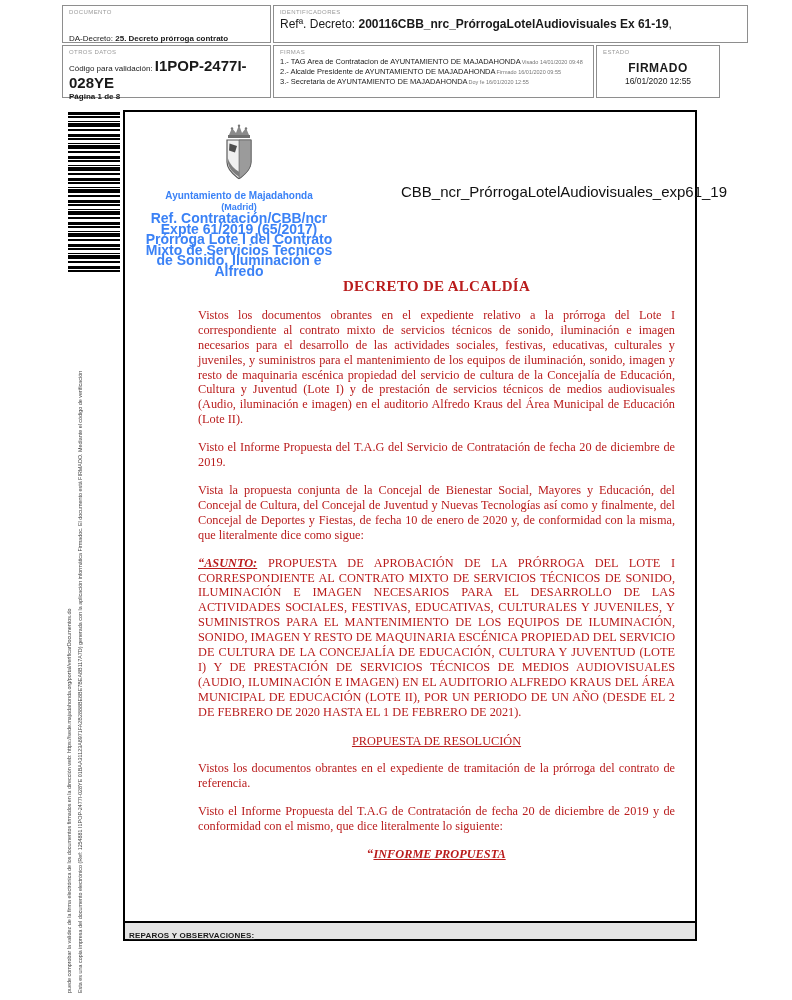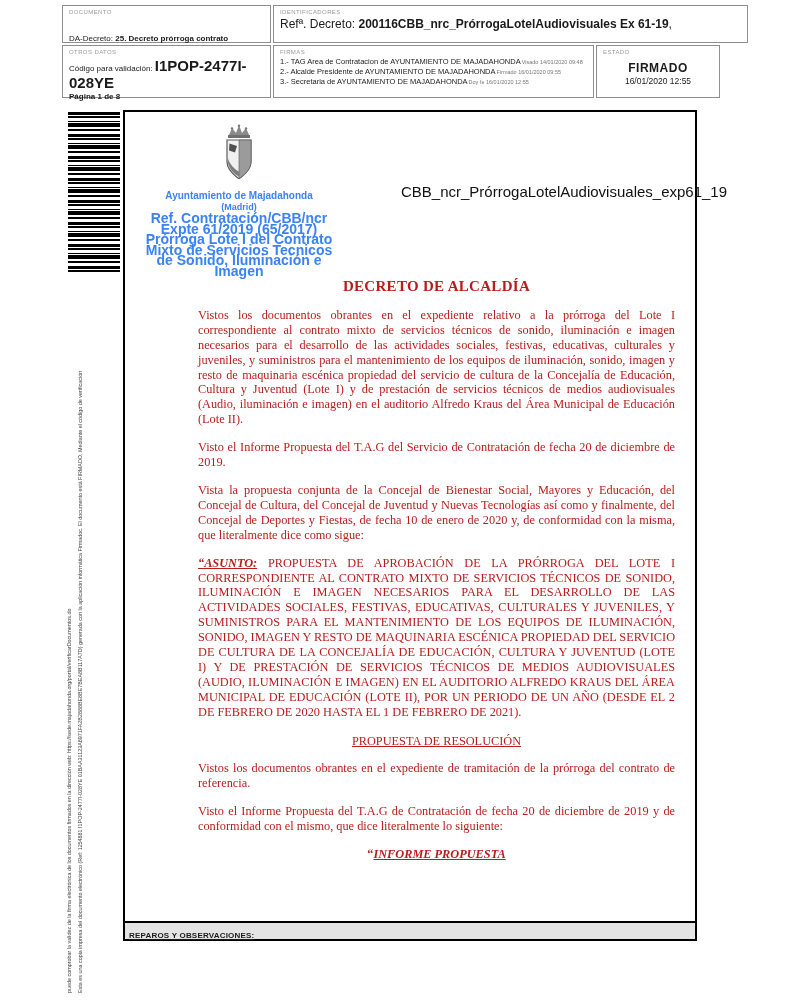--- a/index.html
+++ b/index.html
@@ -113,21 +113,21 @@
         <path d="M10 16 h24 v22 c0 10 -12 16 -12 17 c0 -1 -12 -7 -12 -17 z" fill="#f0f0f0" stroke="#5c5c5c" stroke-width="1.2"></path>
         <path d="M22 16 h12 v22 c0 10 -12 16 -12 17 z" fill="#9b9b9b" stroke="#5c5c5c" stroke-width=".6"></path>
         <path d="M12.5 19.5 l7.5 2.5 -2 6.5 -6 -2 z" fill="#4f4f4f"></path>
         <path d="M10.8 34 c2 7 7.5 11.5 11.2 13.8 v5 c-4.5 -2.8 -11.2 -8 -11.2 -16 z" fill="#7d7d7d"></path>
       </svg>
       <div class="lh1">Ayuntamiento de Majadahonda</div>
       <div class="lh2">(Madrid)</div>
       <div class="lh-small">Ref. Contratación/CBB/ncr</div>
       <div class="lh-small">Expte 61/2019 (65/2017)</div>
       <div class="lh-small">Prórroga Lote I del Contrato Mixto de Servicios Tecnicos</div>
-      <div class="lh-small">de Sonido, Iluminación e Imagen</div>
+      <div class="lh-small">de Sonido, Iluminación e Alfredo</div>
     </div>
 
     <div class="file-ref">CBB_ncr_PrórrogaLotelAudiovisuales_exp61_19</div>
 
     <div class="content">
       <div class="title">DECRETO DE ALCALDÍA</div>
       <p class="para">Vistos los documentos obrantes en el expediente relativo a la prórroga del Lote I correspondiente al contrato mixto de servicios técnicos de sonido, iluminación e imagen necesarios para el desarrollo de las actividades sociales, festivas, educativas, culturales y juveniles, y suministros para el mantenimiento de los equipos de iluminación, sonido, imagen y resto de maquinaria escénica propiedad del servicio de cultura de la Concejalía de Educación, Cultura y Juventud (Lote I) y de prestación de servicios técnicos de medios audiovisuales (Audio, iluminación e imagen) en el auditorio Alfredo Kraus del Área Municipal de Educación (Lote II).</p>
       <p class="para">Visto el Informe Propuesta del T.A.G del Servicio de Contratación de fecha 20 de diciembre de 2019.</p>
       <p class="para">Vista la propuesta conjunta de la Concejal de Bienestar Social, Mayores y Educación, del Concejal de Cultura, del Concejal de Juventud y Nuevas Tecnologías así como y finalmente, del Concejal de Deportes y Fiestas, de fecha 10 de enero de 2020 y, de conformidad con la misma, que literalmente dice como sigue:</p>
       <p class="para"><span class="asunto-lead">“ASUNTO:</span><span> PROPUESTA DE APROBACIÓN DE LA PRÓRROGA DEL LOTE I CORRESPONDIENTE AL CONTRATO MIXTO DE SERVICIOS TÉCNICOS DE SONIDO, ILUMINACIÓN E IMAGEN NECESARIOS PARA EL DESARROLLO DE LAS ACTIVIDADES SOCIALES, FESTIVAS, EDUCATIVAS, CULTURALES Y JUVENILES, Y SUMINISTROS PARA EL MANTENIMIENTO DE LOS EQUIPOS DE ILUMINACIÓN, SONIDO, IMAGEN Y RESTO DE MAQUINARIA ESCÉNICA PROPIEDAD DEL SERVICIO DE CULTURA DE LA CONCEJALÍA DE EDUCACIÓN, CULTURA Y JUVENTUD (LOTE I) Y DE PRESTACIÓN DE SERVICIOS TÉCNICOS DE MEDIOS AUDIOVISUALES (AUDIO, ILUMINACIÓN E IMAGEN) EN EL AUDITORIO ALFREDO KRAUS DEL ÁREA MUNICIPAL DE EDUCACIÓN (LOTE II), POR UN PERIODO DE UN AÑO (DESDE EL 2 DE FEBRERO DE 2020 HASTA EL 1 DE FEBRERO DE 2021).</span></p>

